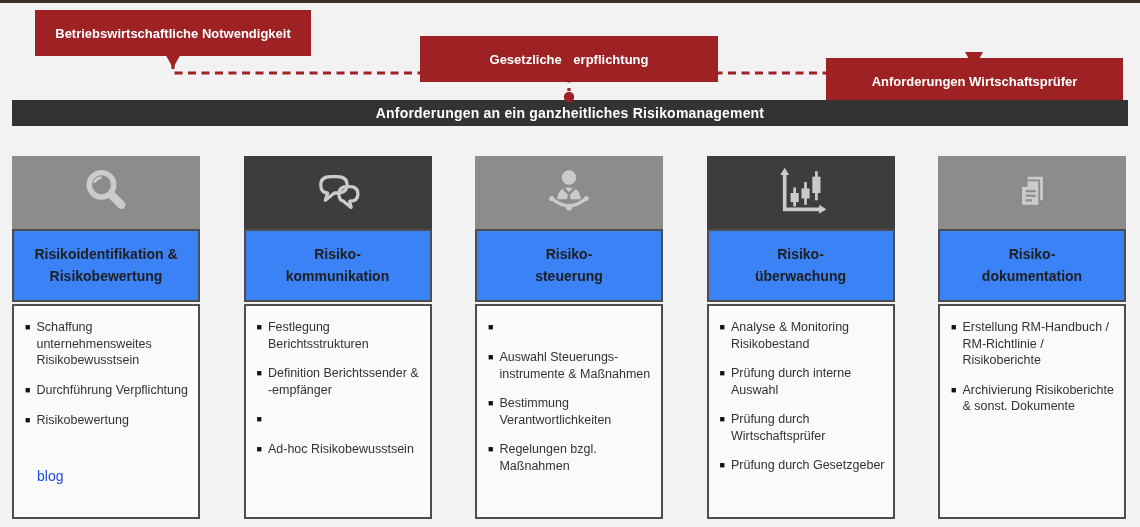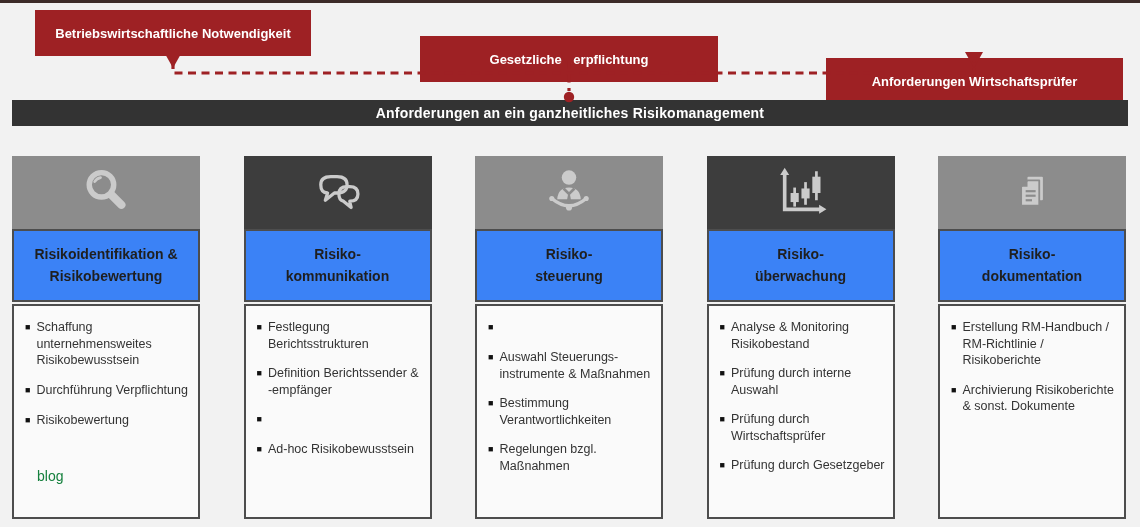--- a/index.html
+++ b/index.html
@@ -54,21 +54,21 @@
     padding:13px 8px 8px 11px;overflow:hidden;
   }
   .col-list ul{margin:0;padding:0;list-style:none;}
   .col-list li{
     display:flex;gap:6px;margin-bottom:13px;
     font-size:12.5px;line-height:1.32;color:#333;
   }
   .bullet-marker{flex:0 0 auto;font-size:9px;line-height:1.9;color:#111;}
 
   .watermark{
-    position:absolute;left:37px;top:468px;font-size:14px;color:#15803d;z-index:4;
+    position:absolute;left:37px;top:468px;font-size:14px;color:#1d4ed8;z-index:4;
   }
 </style>
 </head>
 <body>
 
 <div class="stage">
   <div class="top-strip"></div>
 
   <div id="top-boxes">
       <div class="top-box tb-0">

